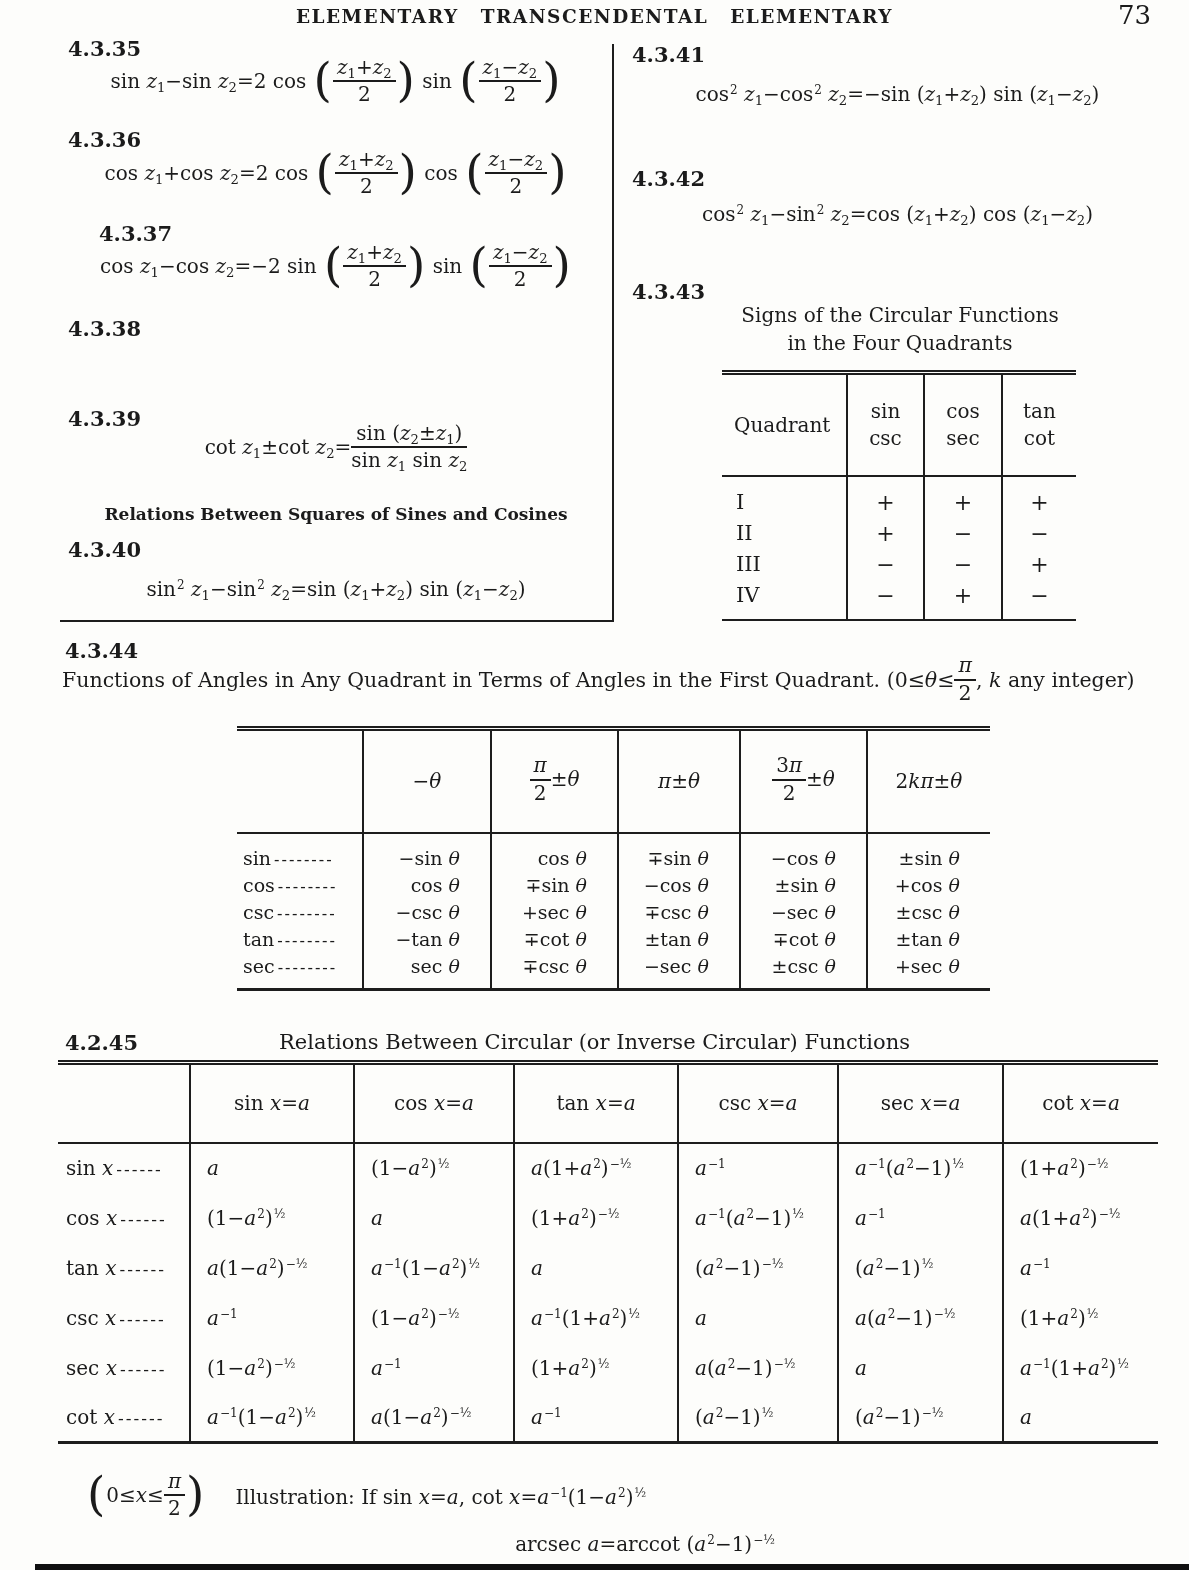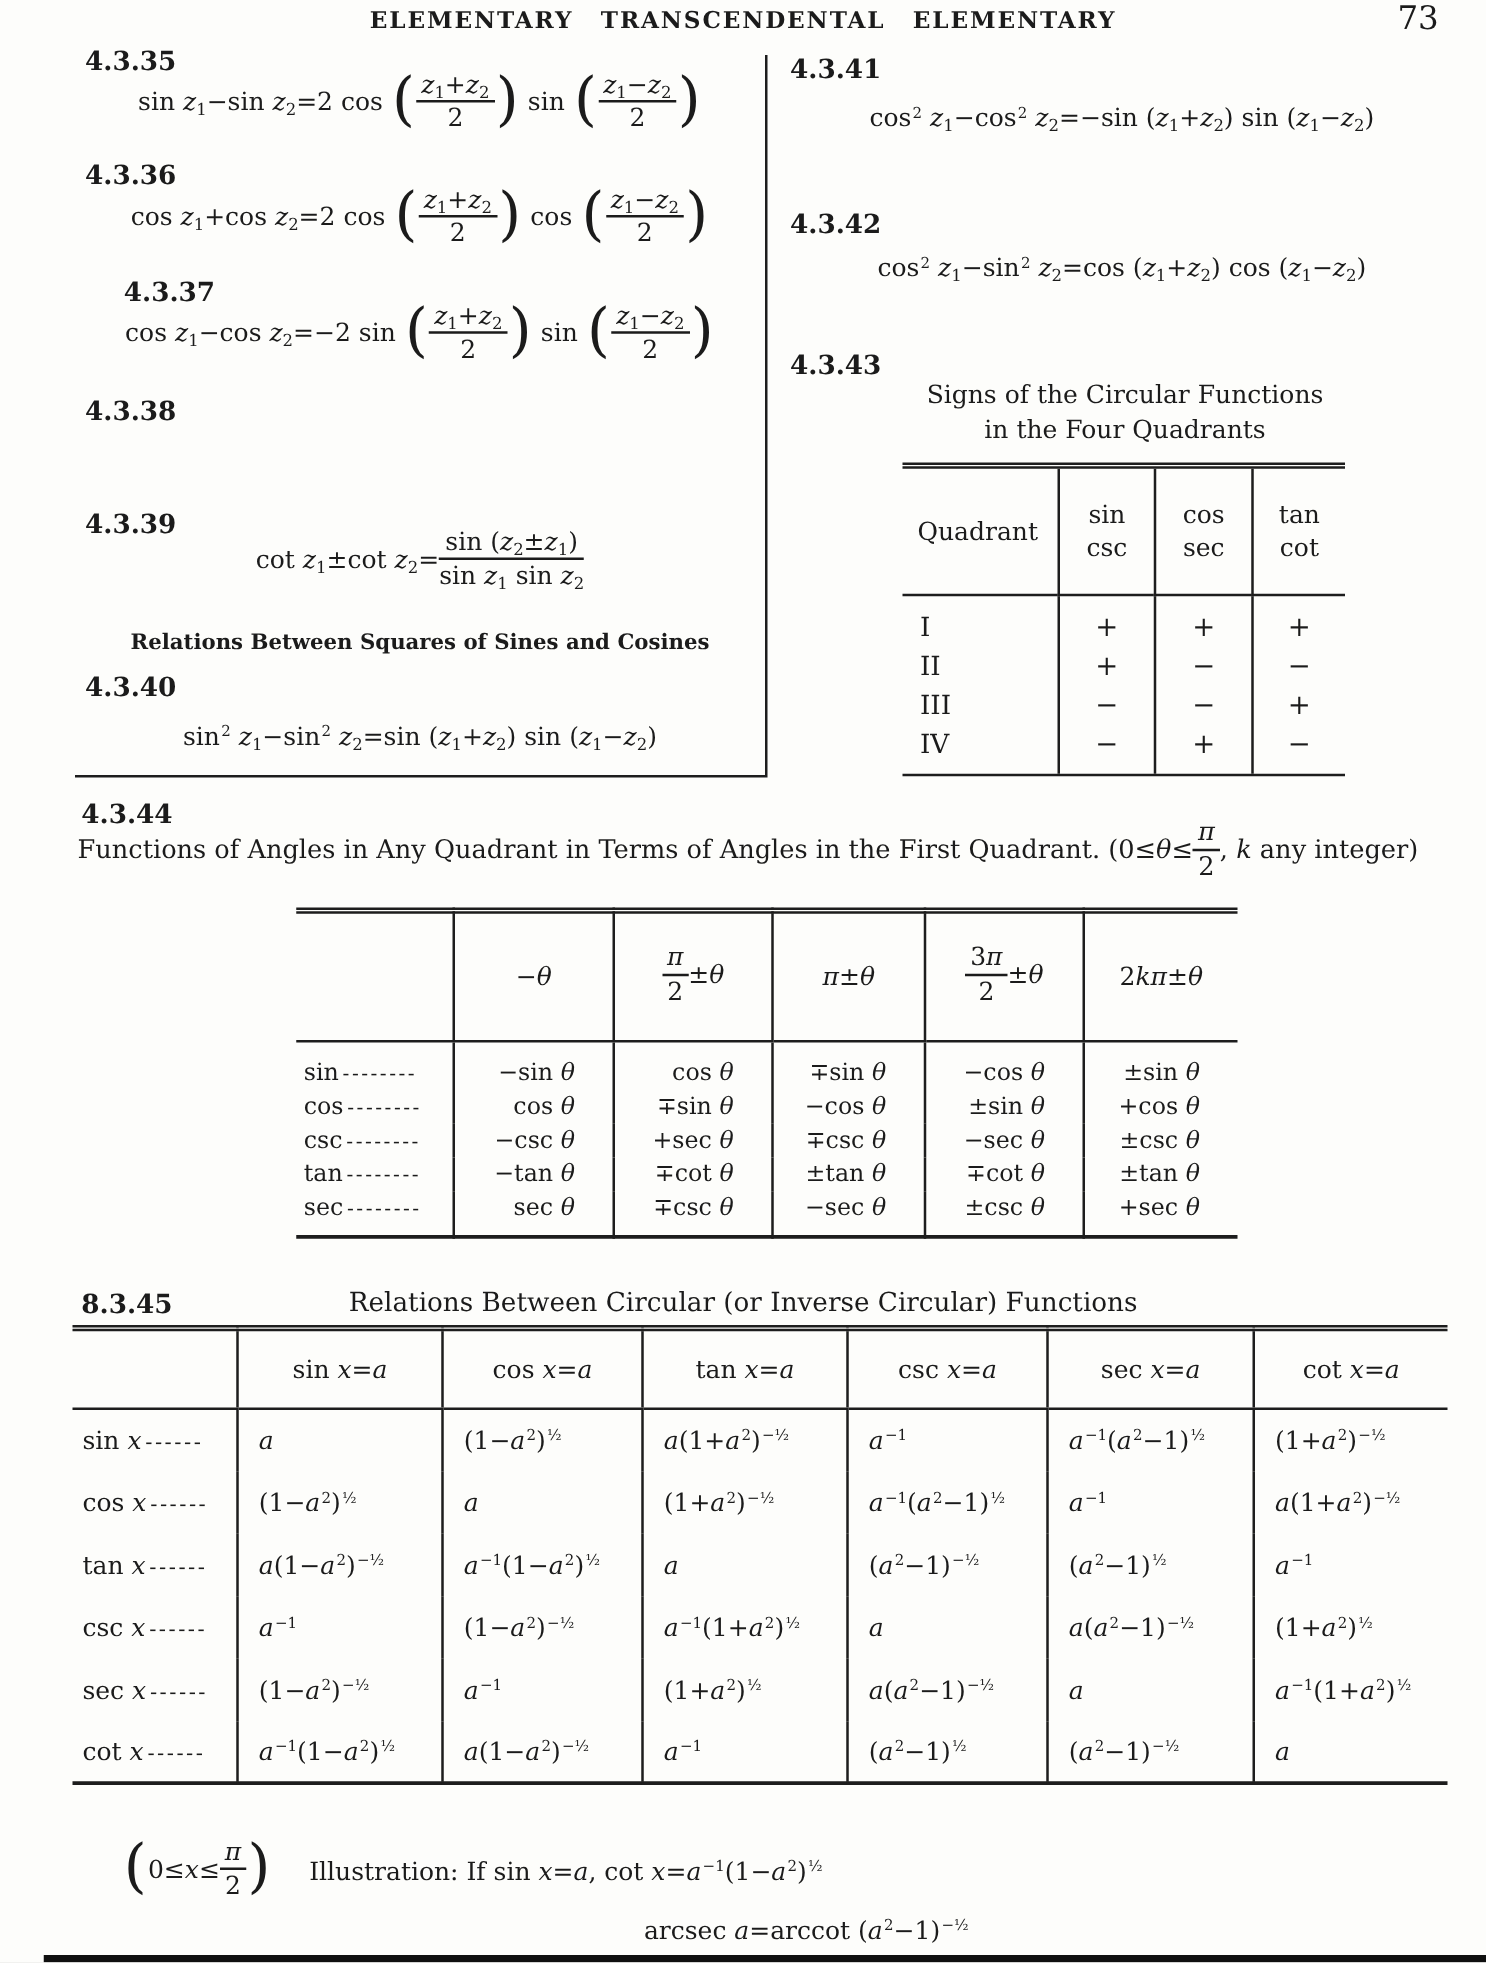--- a/index.html
+++ b/index.html
@@ -43,21 +43,21 @@
   table.mt td { box-sizing:border-box; overflow:hidden; white-space:nowrap; }
   table.mt td + td { border-left:2px solid #1d1d1d; }
   table.mt thead td { border-bottom:2px solid #1d1d1d; text-align:center; vertical-align:middle; }
   .t44 { width:753px; border-bottom:3px solid #1d1d1d; }
   .t44 thead td { height:104px; font-size:20px; }
   .t44 tbody td { height:27px; font-size:19px; text-align:right; padding-right:30px; }
   .t44 tbody td:first-child { text-align:left; padding-left:6px; padding-right:0; }
   .t44 tbody tr:first-child td { padding-top:12px; height:39px; }
   .t44 tbody tr:last-child td { padding-bottom:10px; height:37px; }
   .t45 { width:1100px; border-bottom:3px solid #1d1d1d; }
-  .t45 thead td { height:64px; font-size:20px; }
+  .t45 thead td { height:80px; font-size:20px; }
   .t45 tbody td { height:50px; font-size:20px; text-align:left; vertical-align:middle; padding-left:16px; }
   .t45 tbody td:first-child { padding-left:8px; }
   .ld { letter-spacing:2px; margin-left:3px; font-size:0.85em; }
   .center-text { text-align:center; }
   .hd44 { font-size:20.5px; white-space:nowrap; }
   .subhead { font-weight:bold; font-size:17px; text-align:center; }
   .t43title { font-size:20px; text-align:center; }
   .t45title { font-size:21px; }
   .footrow { display:flex; align-items:center; gap:30px; font-size:20px; white-space:nowrap; }
   .bstrip { background:#101010; }
@@ -205,21 +205,21 @@
         <td><span>sec</span><span class="ld">--------</span></td>
         <td class="mcell">sec <i>θ</i></td>
         <td class="mcell">∓csc <i>θ</i></td>
         <td class="mcell">−sec <i>θ</i></td>
         <td class="mcell">±csc <i>θ</i></td>
         <td class="mcell">+sec <i>θ</i></td>
       </tr>
     </tbody>
   </table>
 
-  <div class="abs num" style="left:65px; top:1030px;">8.3.45</div>
+  <div class="abs num" style="left:65px; top:1030px;">4.2.45</div>
   <div class="abs t45title center-text" style="left:0; width:1189px; top:1030px;">Relations Between Circular (or Inverse Circular) Functions</div>
 
   <table class="mt t45 abs" style="left:58px; top:1060px;">
     <colgroup>
         <col style="width:132px">
         <col style="width:164px">
         <col style="width:160px">
         <col style="width:164px">
         <col style="width:160px">
         <col style="width:165px">
@@ -287,21 +287,21 @@
         <td class="mcell"><i>a</i><sup>−1</sup>(1−<i>a</i><sup>2</sup>)<sup>½</sup></td>
         <td class="mcell"><i>a</i>(1−<i>a</i><sup>2</sup>)<sup>−½</sup></td>
         <td class="mcell"><i>a</i><sup>−1</sup></td>
         <td class="mcell">(<i>a</i><sup>2</sup>−1)<sup>½</sup></td>
         <td class="mcell">(<i>a</i><sup>2</sup>−1)<sup>−½</sup></td>
         <td class="mcell"><i>a</i></td>
       </tr>
     </tbody>
   </table>
 
-  <div class="abs footrow" style="left:98px; top:1472px;align-items:center;">
+  <div class="abs footrow" style="left:86px; top:1472px;align-items:center;">
     <span class="formula"><span class="bp">(</span>0≤<i>x</i>≤<span class="fr"><span class="t"><i>π</i></span><span class="b">2</span></span><span class="bp">)</span></span>
     <span class="formula">Illustration:  If sin <i>x</i>=<i>a</i>, cot <i>x</i>=<i>a</i><sup>−1</sup>(1−<i>a</i><sup>2</sup>)<sup>½</sup></span>
   </div>
   <div class="abs formula" style="left:100px; width:1090px; top:1532px;">arcsec <i>a</i>=arccot (<i>a</i><sup>2</sup>−1)<sup>−½</sup></div>
 
   <div class="abs bstrip" style="left:35px; top:1564px; width:1154px; height:6px;"></div>
 
 </div>
 
 </body></html>

